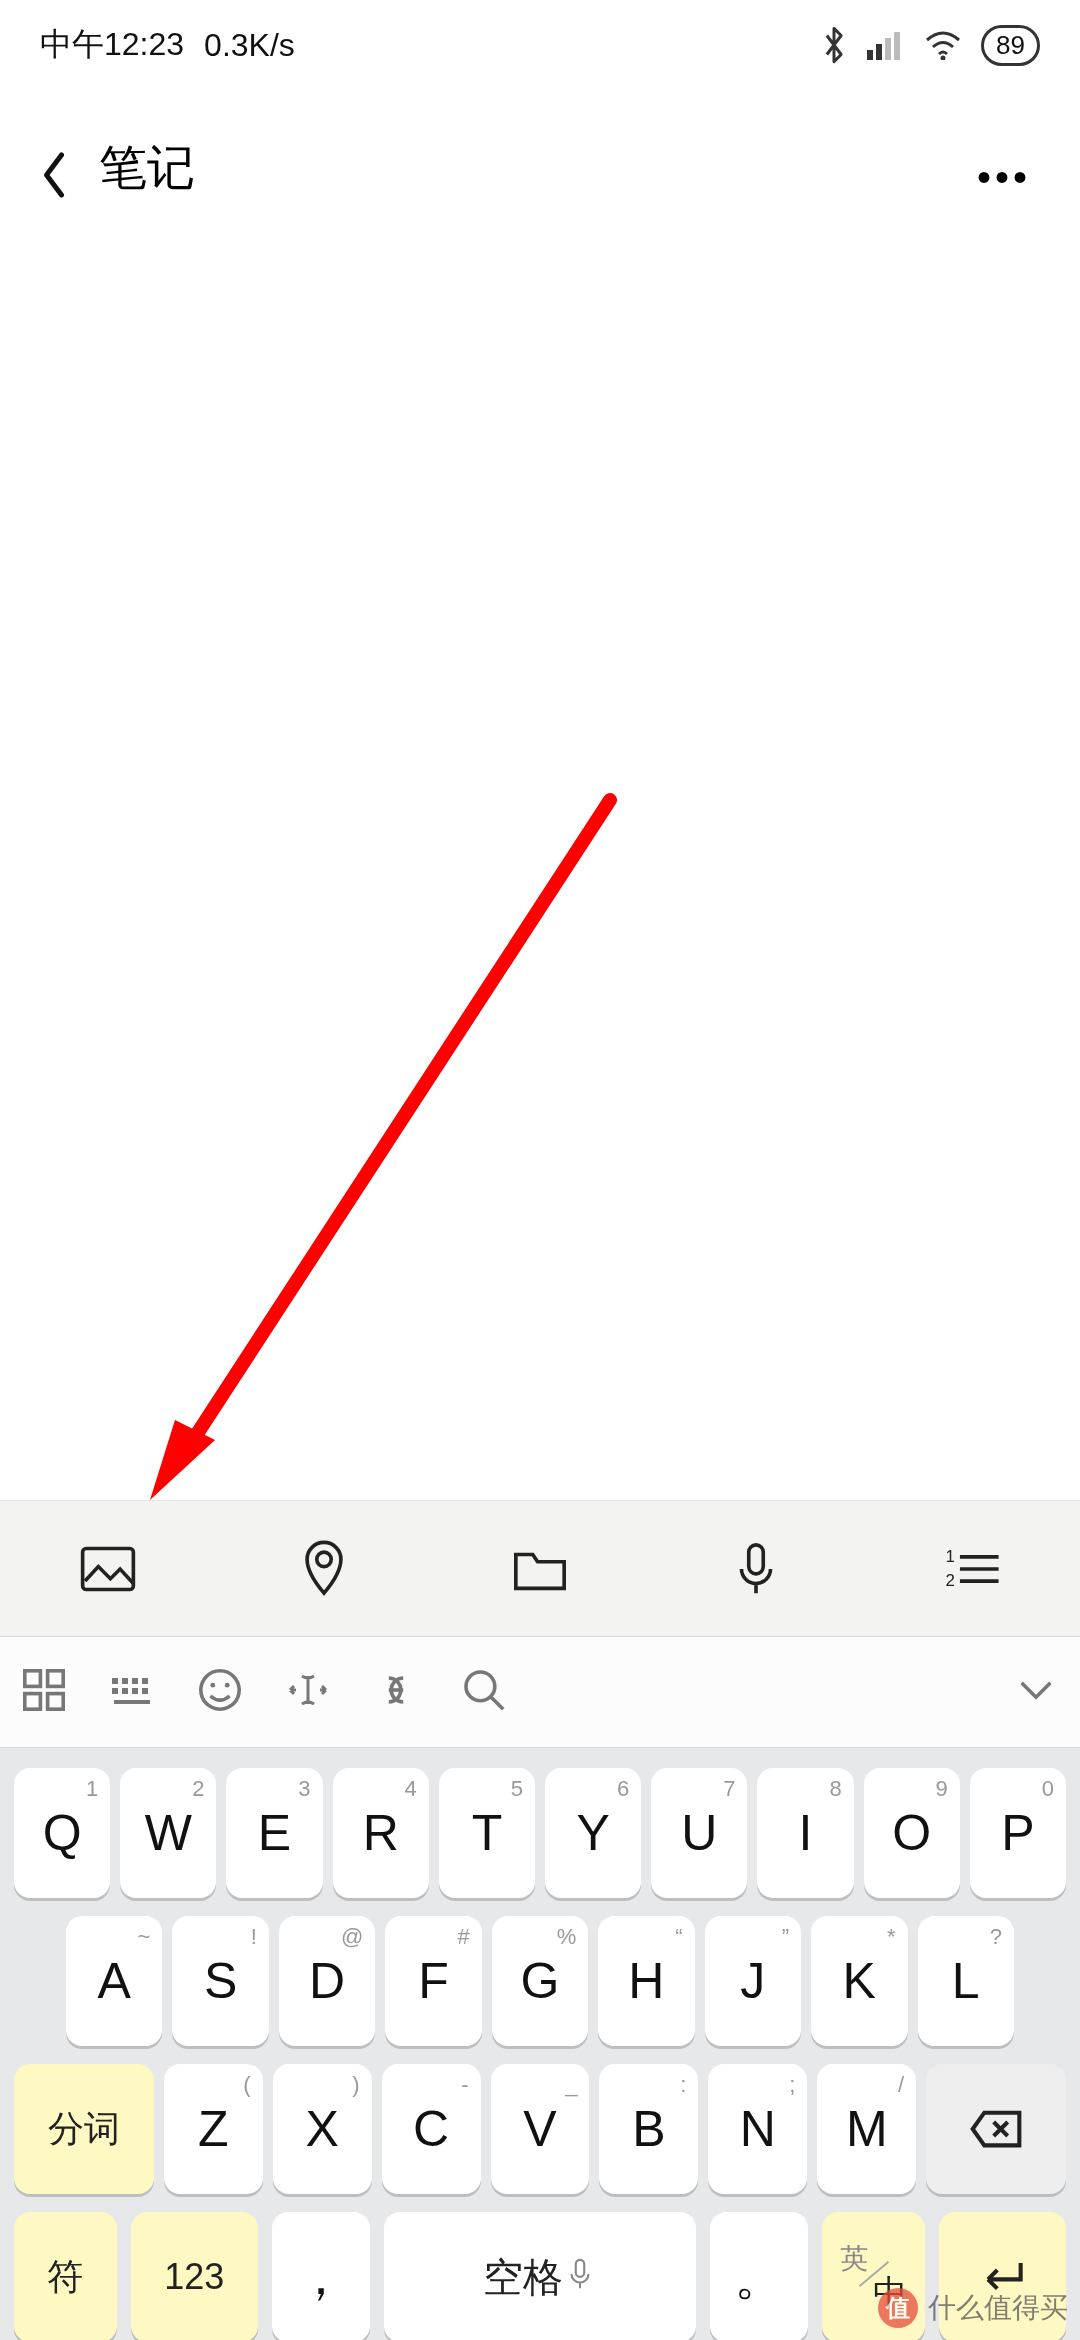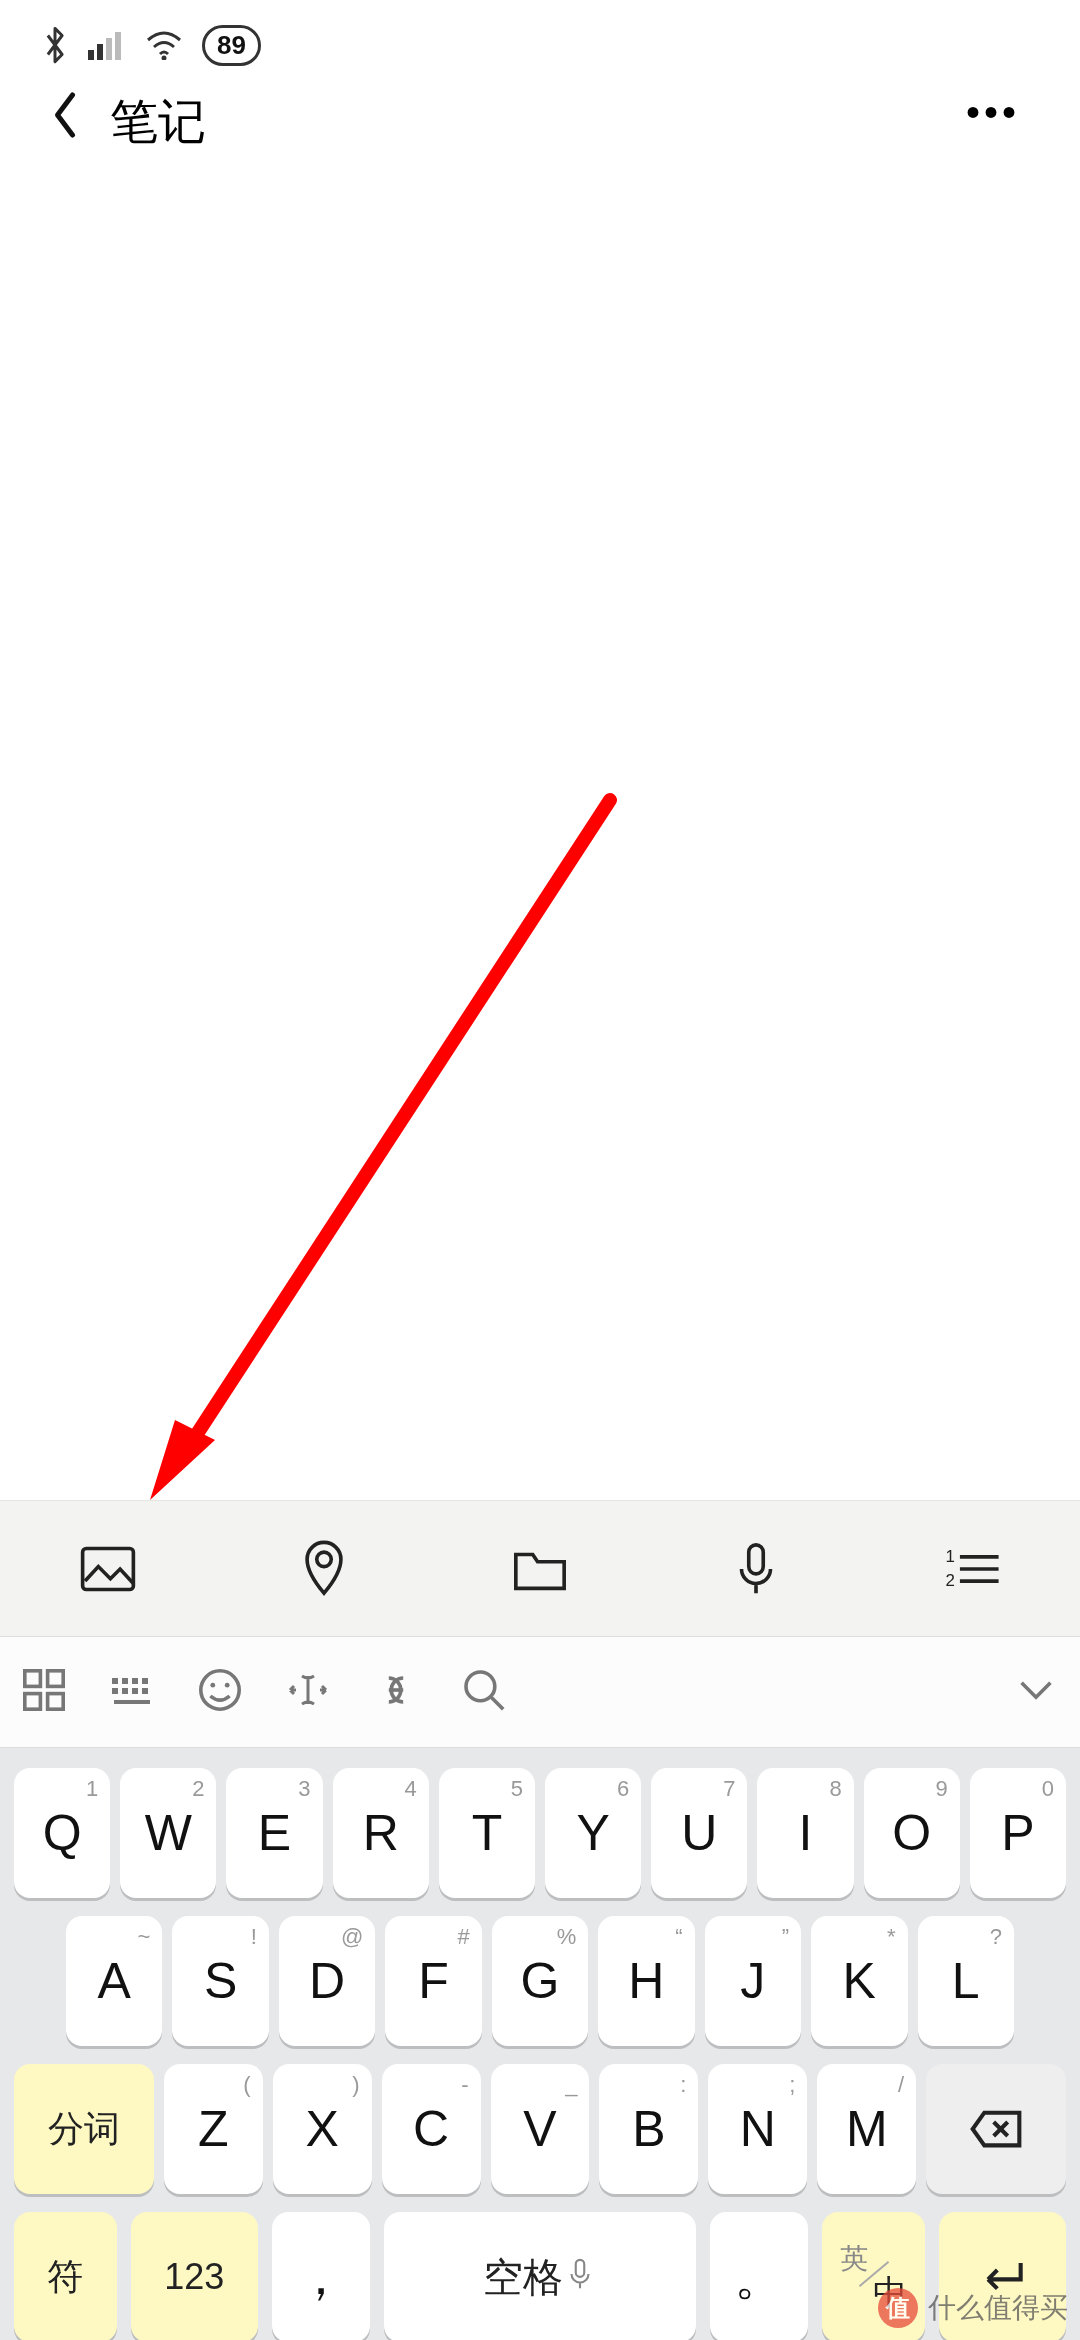--- a/index.html
+++ b/index.html
@@ -1,22 +1,22 @@
 <!DOCTYPE html>
 <html><head>
 <meta charset="utf-8">
 <style>
 html,body{margin:0;padding:0;font-family:-apple-system,Helvetica,Arial,sans-serif;background:#fff;color:#000}
 .device{width:1080px;height:2340px;position:relative;overflow:hidden;background:#fff}
 .status-bar{height:90px;display:flex;align-items:center;justify-content:space-between;padding:0 40px;font-size:32px;color:#111}
 .status-left{display:flex;gap:20px;align-items:center}
 .status-right{display:flex;gap:18px;align-items:center}
 .status-icon{display:inline-flex}
-.battery-pill{border:3px solid #333;border-radius:22px;padding:2px 12px;font-size:26px;font-weight:700}
-.app-header{height:110px;display:flex;align-items:flex-start;padding:0 30px}
+.battery-pill{border:3px solid #333;border-radius:22px;padding:2px 12px;font-size:26px;font-weight:400}
+.app-header{height:110px;display:flex;align-items:flex-end;padding:0 19px}
 .back-chevron{width:70px;display:flex;justify-content:center;align-items:center}
 .page-title{font-size:48px;margin-left:10px;flex:0 0 auto}
 .header-spacer{flex:1}
 .more-dots{padding:0 30px;font-size:40px;letter-spacing:4px}
 .editor-area{height:1300px;background:#fff}
 .note-toolbar{height:135px;background:#f3f3f1;border-top:1px solid #e5e5e3;display:flex;justify-content:space-around;align-items:center}
 .note-toolbar .tb-btn{width:150px;height:100%;display:flex;align-items:center;justify-content:center}
 .tb-btn svg{width:58px;height:58px;stroke:#222;stroke-width:3;fill:none}
 .ime-toolbar{height:110px;background:#fcfcfc;border-top:1px solid #ddd;border-bottom:1px solid #ddd;display:flex;align-items:center;padding:0 20px}
 .ime-left{display:flex;gap:40px;align-items:center;flex:1}
@@ -46,20 +46,24 @@
 .wm-circle{width:40px;height:40px;border-radius:50%;background:#e74c3c;color:#fff;font-size:24px;display:flex;align-items:center;justify-content:center;font-weight:700}
 .wm-text{font-size:28px;color:#555}
 .annotation-arrow{position:absolute;pointer-events:none}
 </style>
 </head>
 <body>
 
 <div class="device">
 
   <div class="status-bar">
+    <div class="status-left">
+      <span>中午12:23</span>
+      <span>0.3K/s</span>
+    </div>
     <div class="status-right">
       <span class="status-icon">
         <svg width="30" height="38" viewBox="0 0 24 32">
             <path d="M6 8 L18 24 L12 30 L12 2 L18 8 L6 24" stroke="#333" stroke-width="2.5" fill="none" stroke-linejoin="round"></path>
           </svg>
       </span>
       <span class="status-icon">
         <svg width="38" height="30" viewBox="0 0 38 30">
             <rect x="0" y="20" width="6" height="10" fill="#333"></rect>
             <rect x="9" y="14" width="6" height="16" fill="#333"></rect>

